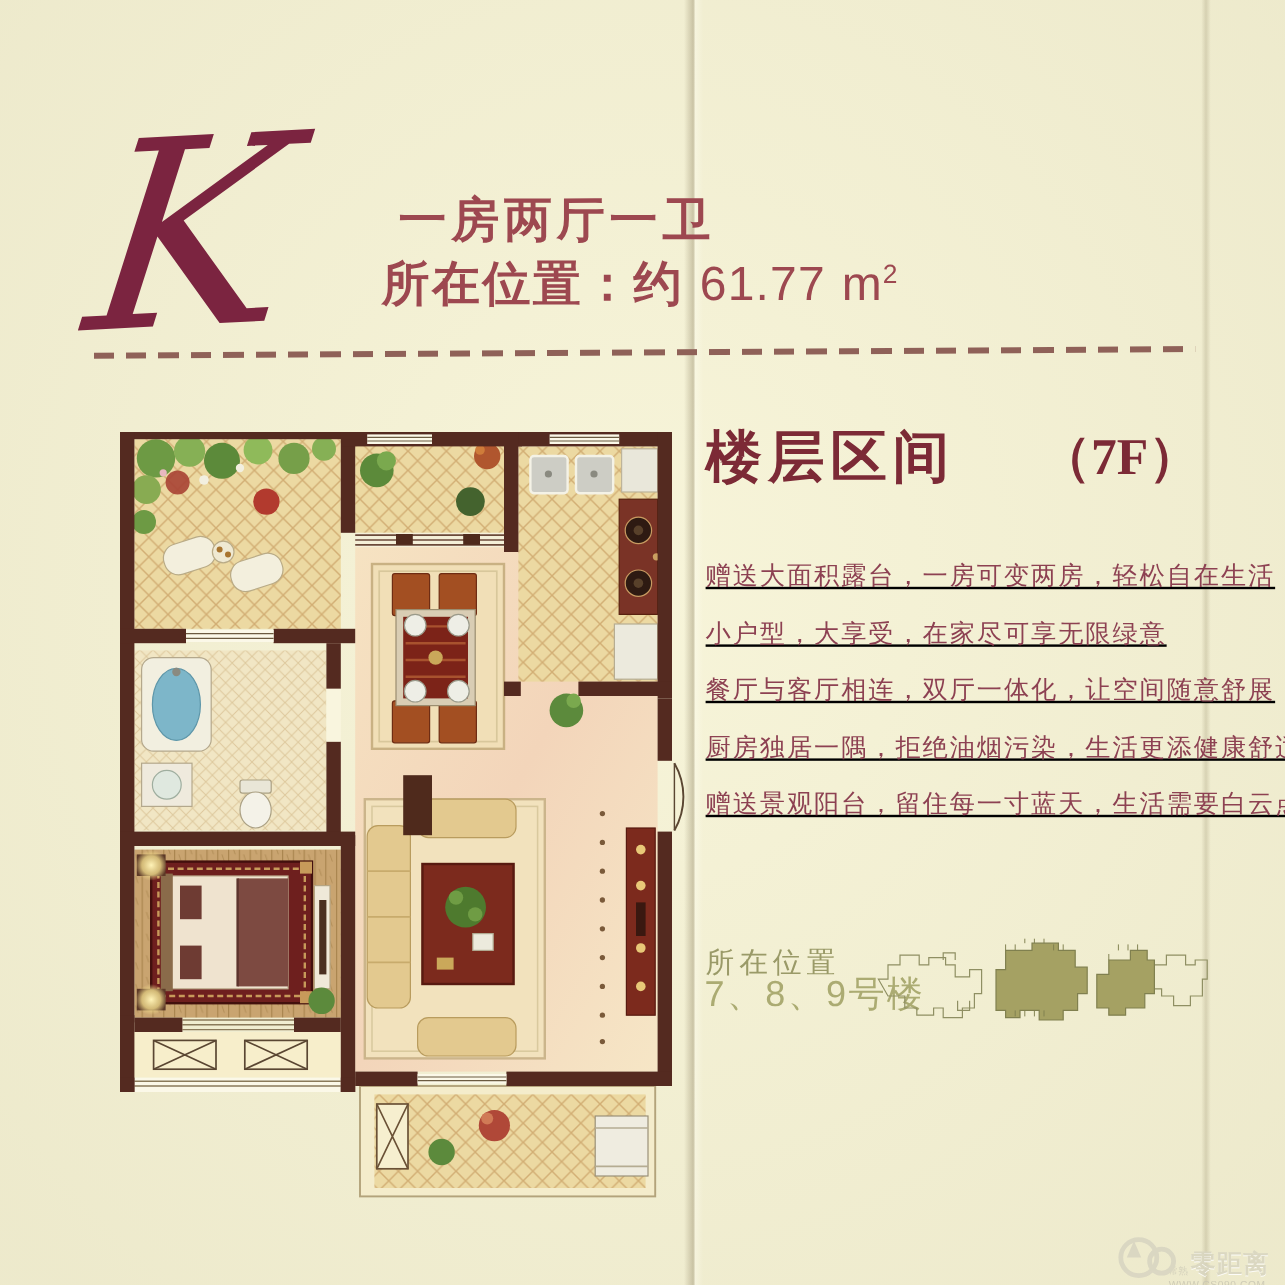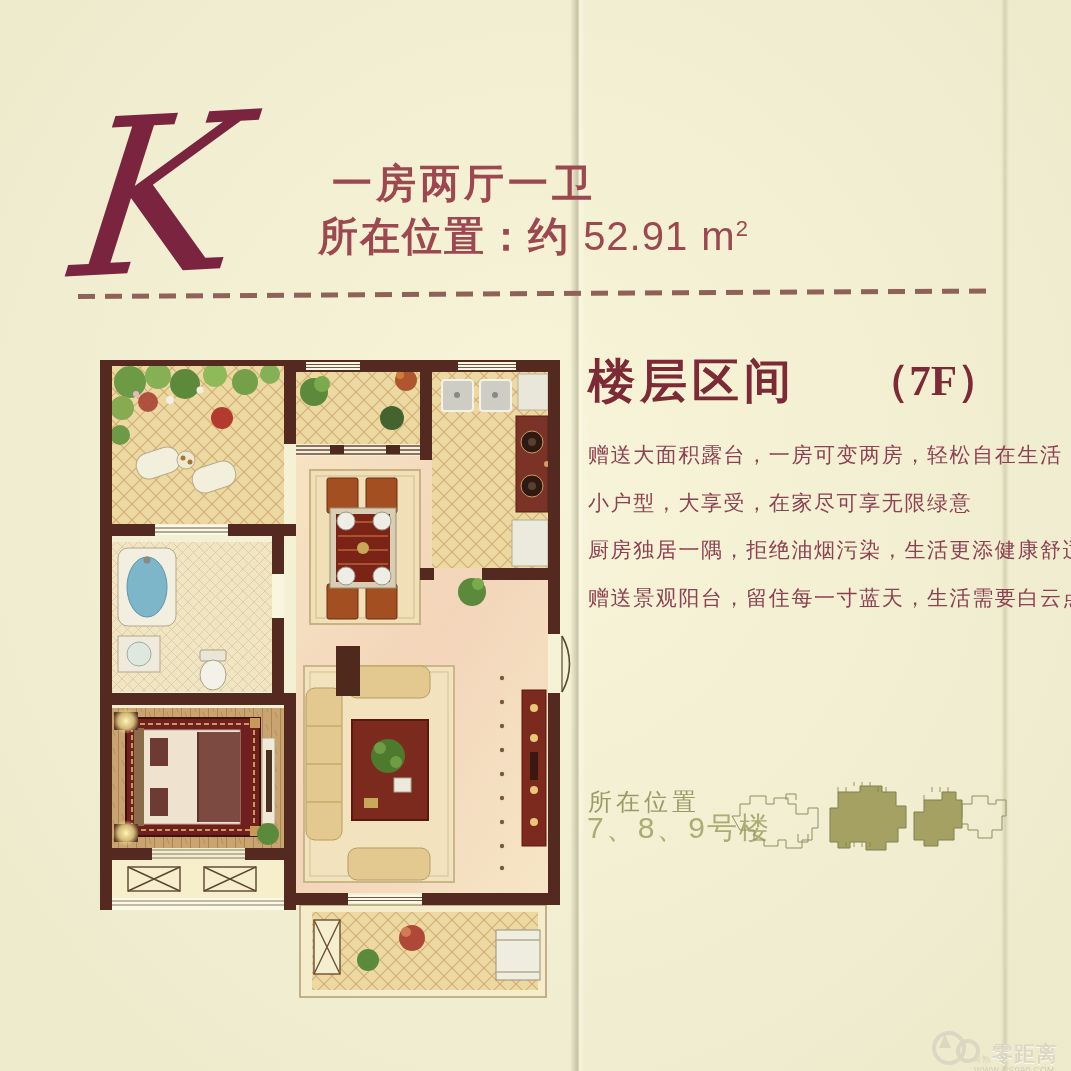--- a/index.html
+++ b/index.html
@@ -38,21 +38,21 @@
   .title2 sup{font-size:22px;}
   .dashes{
     left:78px;top:294px;width:918px;height:5px;
     background:repeating-linear-gradient(to right,#8f6158 0 17px, rgba(0,0,0,0) 17px 27px);
     transform:rotate(-0.35deg);transform-origin:left center;
   }
   
   .head-row{left:588px;top:350px;width:412px;display:flex;justify-content:space-between;align-items:flex-start;}
   .head-cn{font-family:"Liberation Serif",serif;font-weight:700;font-size:47px;color:#7c2a36;letter-spacing:5px;}
   .head-7f{font-family:"Liberation Serif",serif;font-weight:700;font-size:43px;color:#7c2a36;padding-top:2px;}
-  .features{left:588px;top:441px;width:430px;}
+  .features{left:588px;top:466px;width:430px;text-decoration:underline;}
   .features .line{height:47.5px;font-size:21px;color:#8d4152;letter-spacing:1.6px;white-space:nowrap;}
   .loc-label{left:588px;top:786px;font-size:24px;color:#9a9a68;letter-spacing:4px;}
   .loc-bld{left:587px;top:808px;font-size:30px;color:#abab72;letter-spacing:2px;}
   
   .wm{left:930px;top:1022px;width:136px;height:46px;display:flex;align-items:center;opacity:0.85;}
   .wm-logo{position:relative;width:44px;height:40px;flex:0 0 auto;}
   .wm-c1,.wm-c2{position:absolute;border-radius:50%;border:4px solid #d7d4c1;}
   .wm-c1{width:26px;height:26px;left:2px;top:6px;}
   .wm-c2{width:16px;height:16px;left:26px;top:14px;}
   .wm-tree{position:absolute;left:9px;top:9px;width:0;height:0;border-left:6px solid transparent;border-right:6px solid transparent;border-bottom:14px solid #d7d4c1;}
@@ -65,21 +65,21 @@
 </style>
 </head>
 <body>
 
 <div class="abs page-tint"></div>
 <div class="abs fold"></div>
 <div class="abs right-edge"></div>
 
 <div class="abs k-letter">K</div>
 <div class="abs title1">一房两厅一卫</div>
-<div class="abs title2"><span>所在位置：约</span> <span class="num">52.91</span> <span class="num"><span>m</span><sup>2</sup></span></div>
+<div class="abs title2"><span>所在位置：约</span> <span class="num">61.77</span> <span class="num"><span>m</span><sup>2</sup></span></div>
 <div class="abs dashes"></div>
 
 <div class="abs fp">
 <svg width="520" height="650" viewBox="0 0 520 650">
   <defs>
     <pattern id="tile" width="16" height="16" patternUnits="userSpaceOnUse">
       <rect width="16" height="16" fill="#ecd9a2"></rect>
       <path d="M0 0 L16 16 M16 0 L0 16" stroke="#d2ae74" stroke-width="1.2" fill="none"></path>
     </pattern>
     <pattern id="grid" width="11" height="11" patternUnits="userSpaceOnUse">
@@ -354,20 +354,21 @@
 </div>
 
 <div class="abs head-row">
   <span class="head-cn">楼层区间</span>
   <span class="head-7f">（7F）</span>
 </div>
 
 <div class="abs features">
   <div class="line">赠送大面积露台，一房可变两房，轻松自在生活</div>
   <div class="line">小户型，大享受，在家尽可享无限绿意</div>
+  <div class="line">餐厅与客厅相连，双厅一体化，让空间随意舒展</div>
   <div class="line">厨房独居一隅，拒绝油烟污染，生活更添健康舒适</div>
   <div class="line">赠送景观阳台，留住每一寸蓝天，生活需要白云点缀</div>
 </div>
 
 <div class="abs loc-label">所在位置</div>
 <div class="abs loc-bld">7、8、9号楼</div>
 
 <div class="abs" style="left:718px;top:782px;">
 <svg width="292" height="72" viewBox="0 0 292 72">
   <g fill="none" stroke="#8f8f63" stroke-width="1">

